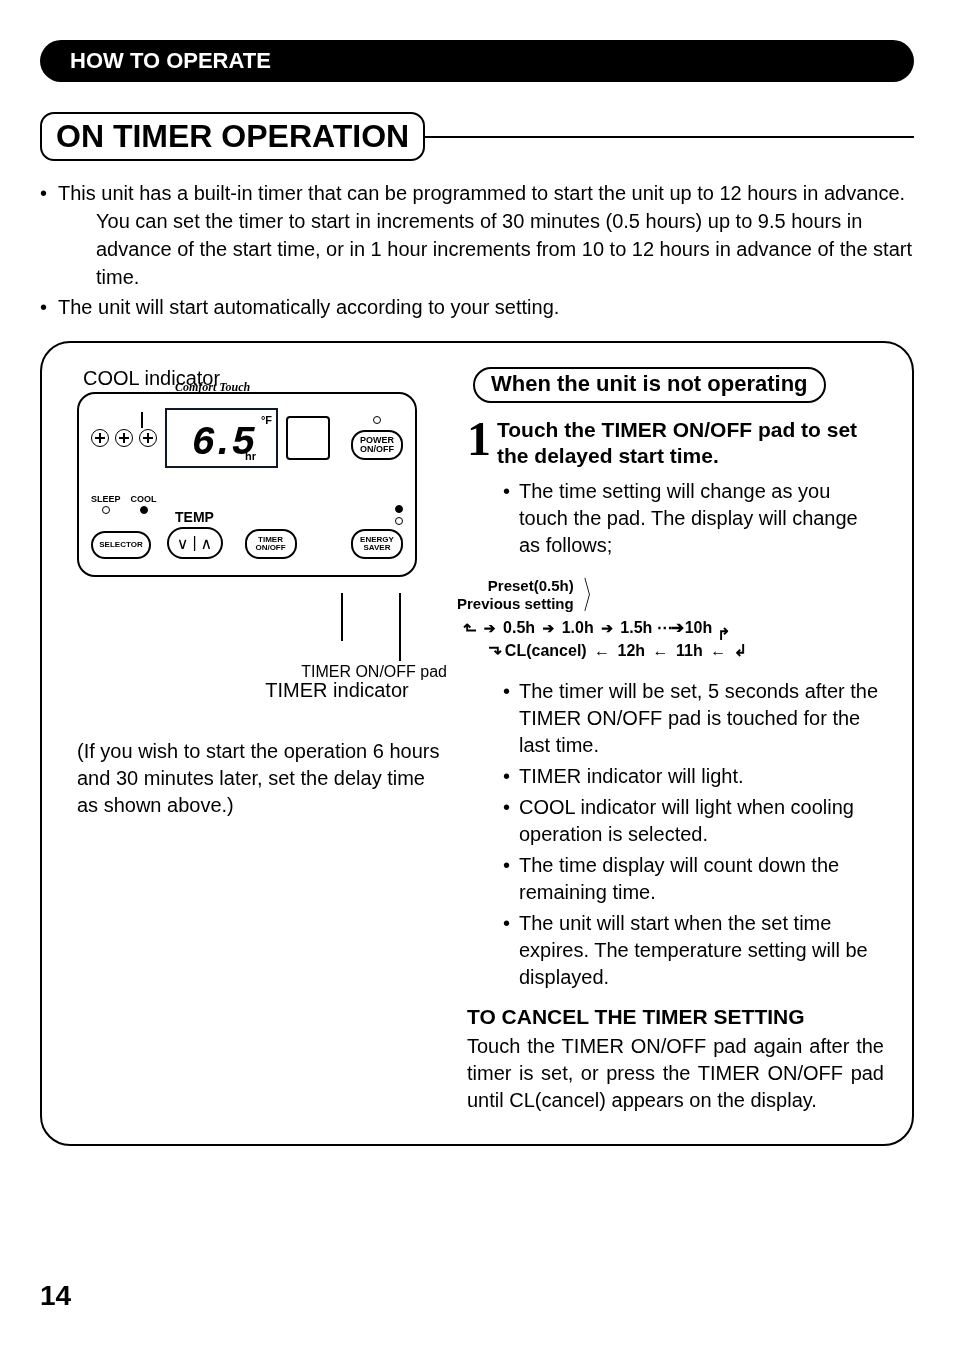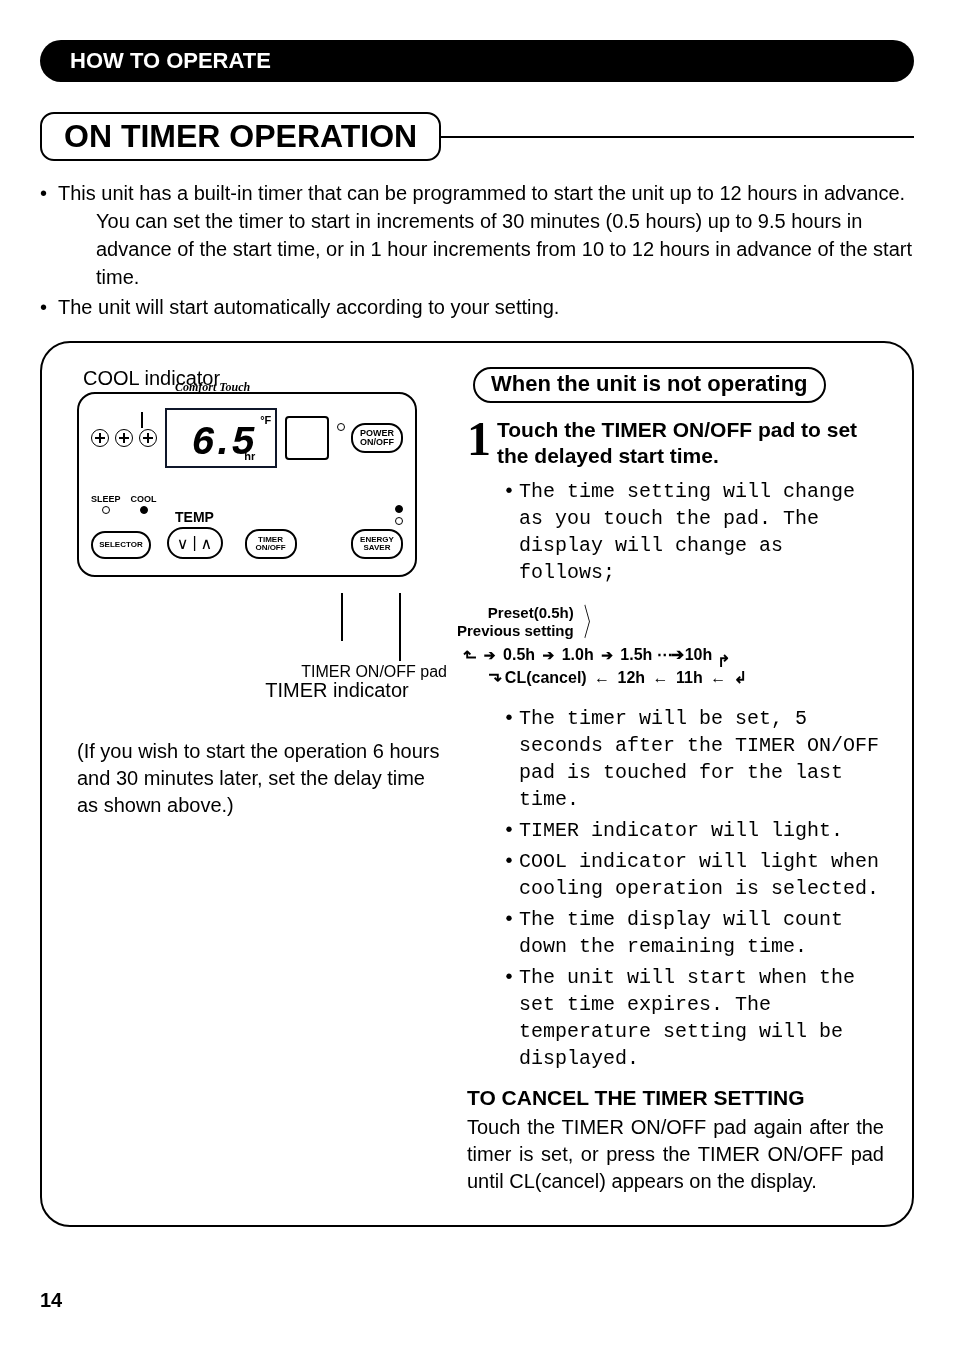--- a/index.html
+++ b/index.html
@@ -22,21 +22,21 @@
     margin-bottom: 30px;
   }
   .main-title-wrap {
     display: flex;
     align-items: center;
     margin-bottom: 18px;
   }
   .title-pill {
     border: 2px solid #000;
     border-radius: 14px;
-    padding: 4px 22px;
+    padding: 4px 14px;
     font-size: 32px;
     font-weight: bold;
     background: #fff;
   }
   .title-rule {
     flex: 1;
     height: 2px;
     background: #000;
     margin-left: -2px;
   }
@@ -93,21 +93,21 @@
   .brand { position: absolute; left: 96px; top: -14px; font-size: 12px; font-style: italic; font-weight: bold; font-family: "Times New Roman", serif; }
   
   .pill-btn {
     border: 2px solid #000; border-radius: 14px;
     font-size: 9px; font-weight: bold; text-align: center;
     padding: 4px 6px; line-height: 1;
     background: #fff;
   }
   .power-btn { width: 52px; }
   .tiny-led { width: 8px; height: 8px; border: 1.5px solid #000; border-radius: 50%; display: inline-block; }
-  .power-wrap { display: flex; align-items: flex-start; gap: 6px; margin-left: auto; }
+  .power-wrap { display: flex; flex-direction: column; align-items: center; gap: 6px; margin-left: auto; }
   
   .remote-bottom-row {
     display: flex; align-items: flex-end; gap: 10px; position: relative;
   }
   .sleep-wrap, .cool-wrap { display: flex; flex-direction: column; align-items: center; gap: 2px; font-size: 9px; font-weight: bold; }
   .arrow-pill {
     border: 2px solid #000; border-radius: 20px; width: 56px; height: 32px;
     display: flex; align-items: center; justify-content: center; gap: 2px;
     font-size: 16px;
   }
@@ -133,21 +133,21 @@
     border-radius: 999px;
     padding: 2px 16px 4px 16px;
     font-size: 22px;
     font-weight: bold;
     margin-bottom: 14px;
     margin-left: 6px;
   }
   .step-row { display: flex; gap: 6px; margin-bottom: 8px; }
   .big-num { font-size: 48px; font-weight: bold; line-height: 0.9; font-family: "Times New Roman", serif; }
   .step-title { font-size: 21px; font-weight: bold; line-height: 1.25; }
-  .step-bullets { list-style: none; margin-left: 36px; font-size: 20px; line-height: 1.35; font-family: Liberation Mono, monospace; }
+  .step-bullets { list-style: none; margin-left: 36px; font-size: 20px; line-height: 1.35; }
   .step-bullets li { position: relative; padding-left: 16px; margin-bottom: 4px; }
   .step-bullets li::before { content: "•"; position: absolute; left: 0; top: 0; }
   
   .flow-diagram {
     margin: 14px 0 18px -10px;
     font-size: 16px; font-weight: bold;
     line-height: 1.2;
   }
   .flow-left { display: inline-block; text-align: right; vertical-align: middle; font-size: 15px; }
   .flow-right { display: inline-block; vertical-align: middle; }
@@ -158,21 +158,21 @@
   .farr::after { content: "➔"; font-size: 14px; margin: 0 3px; }
   .barr::before { content: "←"; font-size: 16px; font-weight: bold; margin: 0 3px; }
   
   .cancel-title { font-size: 21px; font-weight: bold; margin: 14px 0 4px 0; }
   .cancel-text { font-size: 20px; line-height: 1.35; text-align: justify; }
   
   .page-num {
     position: absolute;
     left: 40px;
     bottom: 36px;
-    font-size: 20px;
+    font-size: 28px;
     font-weight: bold;
   }
 </style>
 </head>
 <body>
 
 <div class="header-bar">HOW TO OPERATE</div>
 
 <div class="main-title-wrap">
   <div class="title-pill">ON TIMER OPERATION</div>

